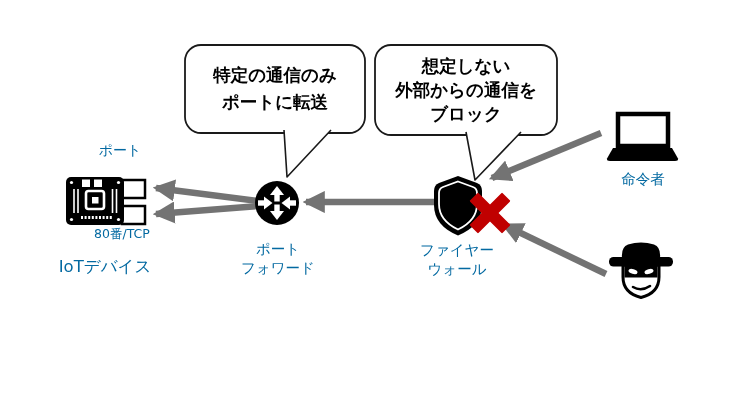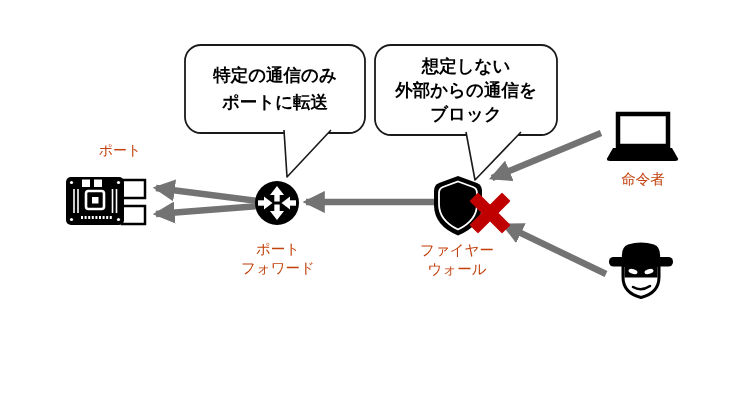--- a/index.html
+++ b/index.html
@@ -2,21 +2,21 @@
 <html><head>
 <meta charset="utf-8">
 <style>
   html,body{margin:0;padding:0;background:#fff;}
   .stage{
     position:relative;width:684px;height:400px;background:#ffffff;overflow:hidden;
     font-family:"DejaVu Sans","Liberation Sans",sans-serif;color:#000;
   }
   .stage svg.canvas{position:absolute;left:0;top:0;}
   .lbl{
-    position:absolute;text-align:center;color:#c2410c;
+    position:absolute;text-align:center;color:#0369a1;
     line-height:1.32;white-space:pre-line;
   }
   .callout-text{
     position:absolute;display:flex;align-items:center;justify-content:center;
     text-align:center;font-weight:bold;white-space:pre-line;color:#000;
   }
 </style>
 </head>
 <body>
 
@@ -108,19 +108,21 @@
     </g>
   </svg>
 
   <div class="callout-text" style="left:185px;top:45px;width:180px;height:88px;font-size:17.5px;line-height:1.55;">特定の通信のみ
 ポートに転送</div>
   <div class="callout-text" style="left:375px;top:45px;width:182px;height:90px;font-size:17.5px;line-height:1.38;">想定しない
 外部からの通信を
 ブロック</div>
 
   <div class="lbl" style="left:90px;top:141px;width:60px;font-size:14px;">ポート</div>
+  <div class="lbl" style="left:82px;top:226px;width:80px;font-size:12.5px;">80番/TCP</div>
+  <div class="lbl" style="left:45px;top:256px;width:120px;font-size:16.5px;">IoTデバイス</div>
   <div class="lbl" style="left:218px;top:240px;width:120px;font-size:14.5px;">ポート
 フォワード</div>
   <div class="lbl" style="left:397px;top:241px;width:120px;font-size:14.5px;">ファイヤー
 ウォール</div>
   <div class="lbl" style="left:583px;top:170px;width:120px;font-size:14.5px;">命令者</div>
 
 </div>
 
 </body></html>

